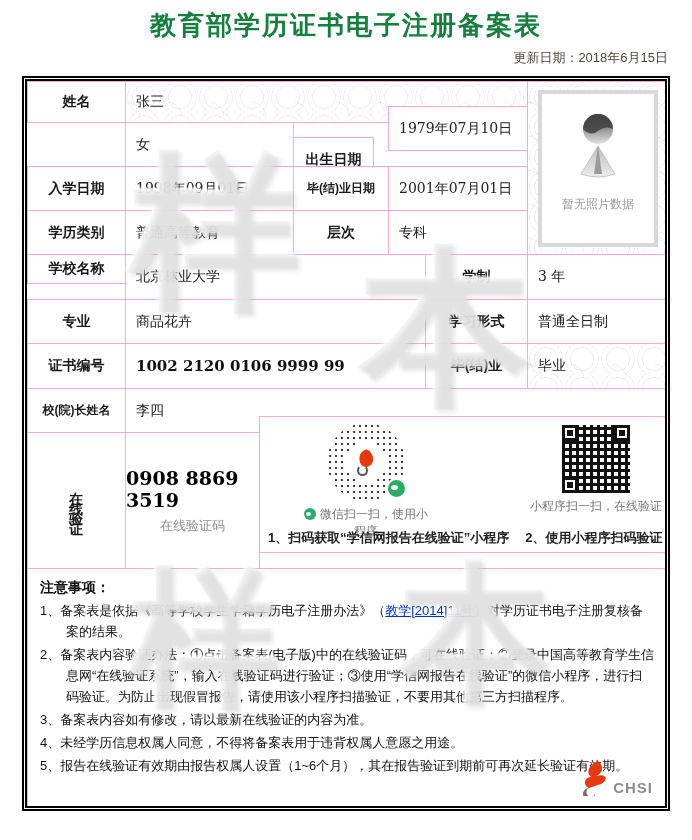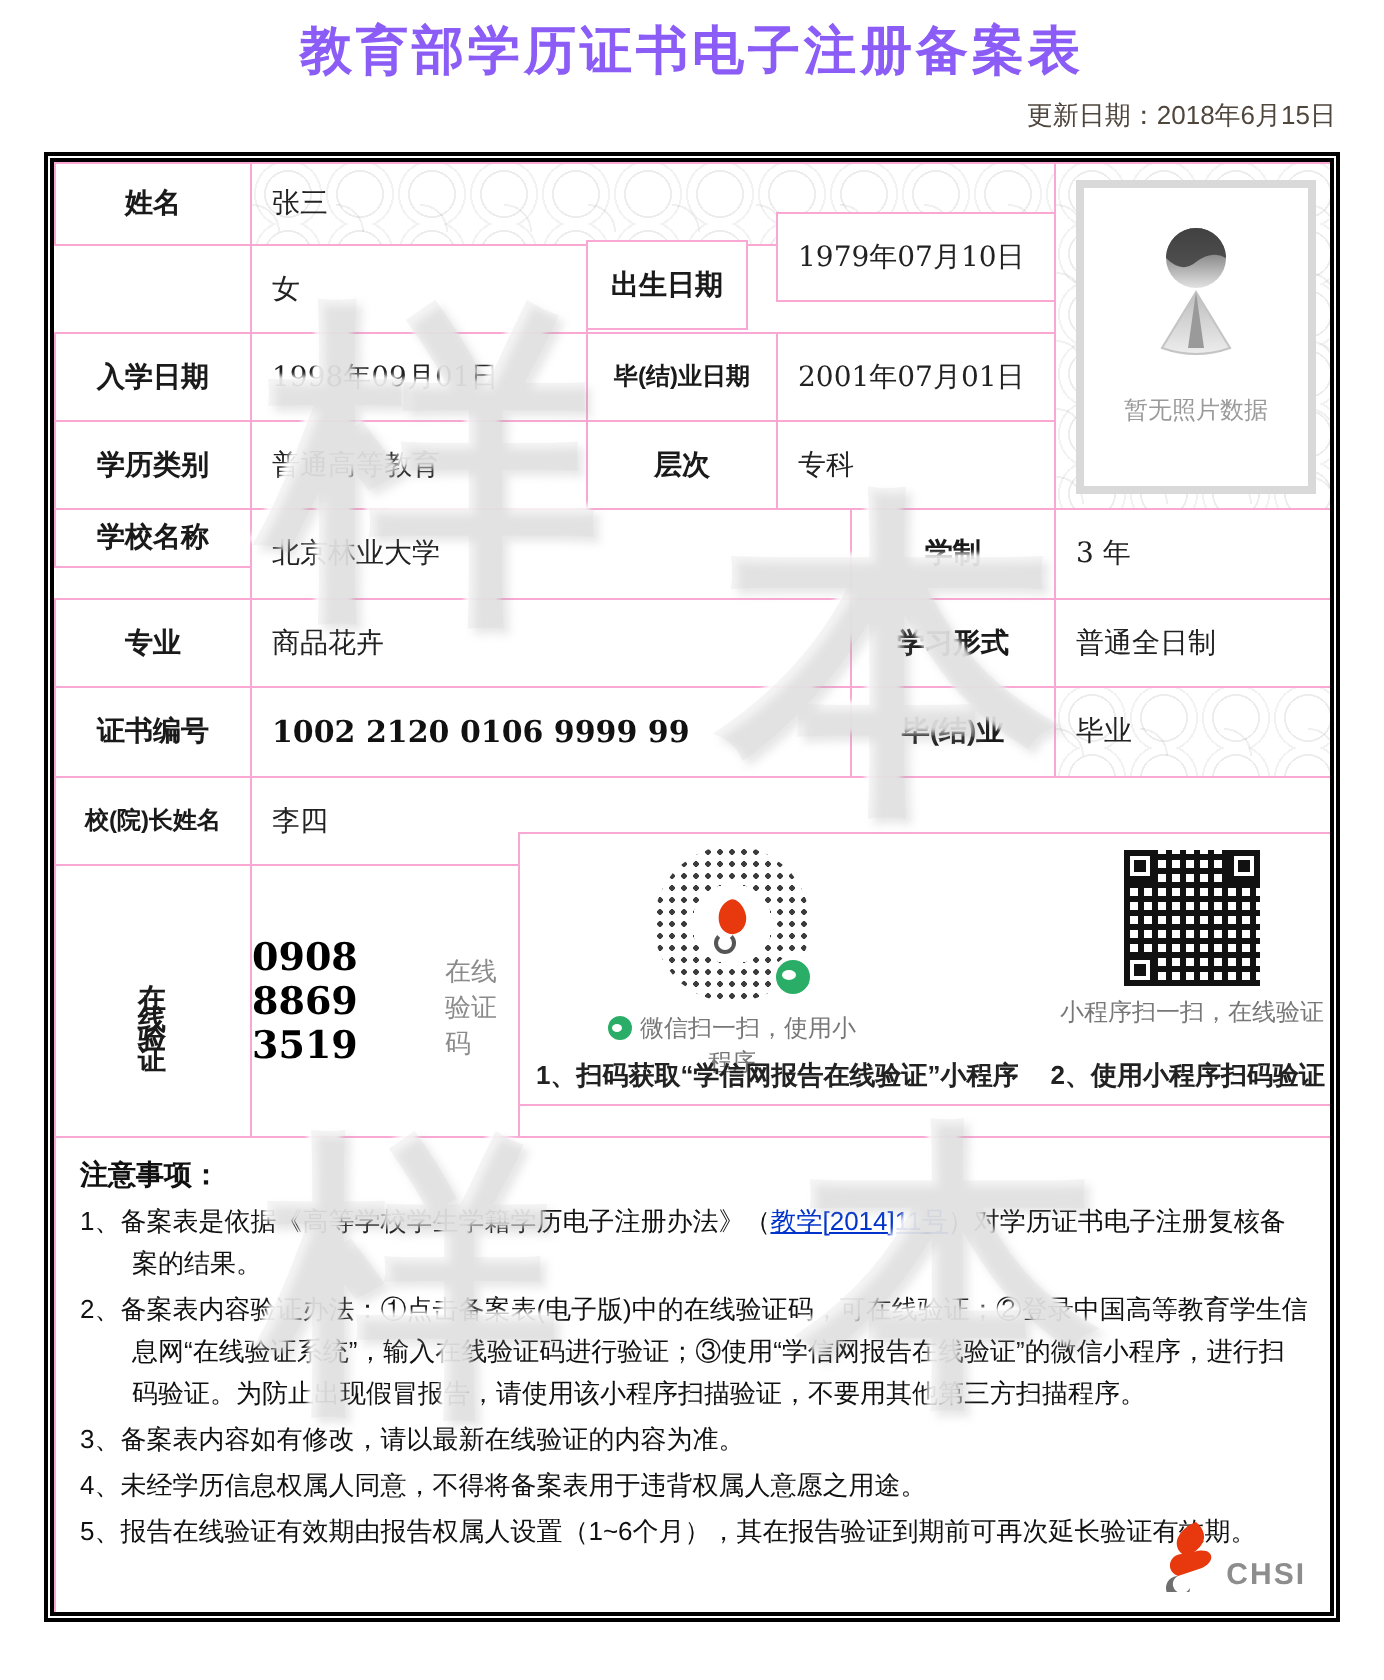--- a/index.html
+++ b/index.html
@@ -1,20 +1,20 @@
 <!DOCTYPE html>
 <html><head>
 <meta charset="utf-8">
 <style>
   html,body{margin:0;padding:0;background:#fff;}
   #page{position:relative;width:692px;height:840px;background:#fff;overflow:hidden;
         font-family:"Liberation Sans",sans-serif;color:#1a1a1a;}
   
   #title{position:absolute;left:0;top:8px;width:100%;text-align:center;
-         font-size:26px;font-weight:bold;color:#8b5cf6;letter-spacing:2px;}
+         font-size:26px;font-weight:bold;color:#15803d;letter-spacing:2px;}
   #update-date{position:absolute;right:24px;top:49px;font-size:13px;color:#4f463d;}
   
   #form-frame{position:absolute;left:22px;top:76px;width:648px;height:735px;
               border:5px double #000;box-sizing:border-box;background:#fff;}
   #form-inner{position:absolute;inset:0;overflow:hidden;}
   .cell{position:absolute;border:1px solid #f9a8d4;box-sizing:border-box;
         display:flex;align-items:center;background:#fff;}
   .lbl{justify-content:center;font-weight:bold;font-size:14px;text-align:center;}
   .lbl-sm{font-size:12px;}
   .val{padding-left:10px;font-family:"DejaVu Serif",serif;font-size:14px;color:#222;}
@@ -24,21 +24,21 @@
       radial-gradient(circle at 0% 100%, transparent 0 13px, rgba(0,0,0,0.06) 13px 14px, transparent 14px);
       background-size:36px 30px, 42px 34px;}
   
   #photo-box{position:absolute;left:10px;top:8px;width:120px;height:157px;
              border:4px solid #d9d9d9;background:#fff;box-sizing:border-box;text-align:center;}
   #photo-box .avatar{margin-top:18px;}
   #photo-placeholder{margin-top:14px;font-size:12px;color:#9a9a9a;}
   
   .vertical-label{writing-mode:vertical-rl;text-orientation:upright;letter-spacing:10px;
                   font-weight:bold;font-size:14px;margin:auto;}
-  #verify-code-cell{flex-direction:row;justify-content:center;}
+  #verify-code-cell{flex-direction:column;justify-content:center;}
   #verify-code{font-family:"DejaVu Serif",serif;font-weight:bold;font-size:19px;color:#000;cursor:pointer;}
   #verify-code-caption{font-size:13px;color:#8b8b8b;margin-top:6px;}
   
   .qr-block{position:absolute;text-align:center;}
   .qr-caption{font-size:12px;color:#777;margin-top:5px;}
   #wechat-qr{position:relative;width:78px;height:78px;margin:0 auto;border-radius:50%;
      background-image:radial-gradient(circle at 50% 50%, #fff 0 20px, transparent 20px),
        radial-gradient(#3c3c3c 1.3px, transparent 1.5px);
      background-size:100% 100%, 6px 6px;}
   #wechat-qr .center-logo{position:absolute;left:29px;top:27px;width:20px;height:22px;}
@@ -112,21 +112,21 @@
             <circle cx="29" cy="17" r="15" fill="url(#headg)"></circle>
             <path d="M14,17 q8,8 15,2 q8,-6 15,-2 a15,15 0 0,0 -30,0 z" fill="#3f3f3f" opacity="0.85"></path>
             <path d="M29,34 L12,62 Q29,68 46,62 Z" fill="url(#bodyg)" stroke="#c4c4c4" stroke-width="1"></path>
             <path d="M29,34 L25,62 L33,62 Z" fill="#9a9a9a"></path>
           </svg>
           <div id="photo-placeholder">暂无照片数据</div>
         </div>
       </div>
 
       <div class="cell val" style="left:98px;top:41px;width:169px;height:45px">女</div>
-      <div class="cell lbl" style="left:266px;top:39px;width:81px;height:45px">出生日期</div>
+      <div class="cell lbl" style="left:266px;top:56px;width:81px;height:45px">出生日期</div>
       <div class="cell val" style="left:361px;top:25px;width:140px;height:45px">1979年07月10日</div>
 
       <div class="cell lbl" style="left:0;top:85px;width:99px;height:45px">入学日期</div>
       <div class="cell val" style="left:98px;top:85px;width:169px;height:45px">1998年09月01日</div>
       <div class="cell lbl lbl-sm" style="left:266px;top:85px;width:96px;height:45px">毕(结)业日期</div>
       <div class="cell val" style="left:361px;top:85px;width:140px;height:45px">2001年07月01日</div>
 
       <div class="cell lbl" style="left:0;top:129px;width:99px;height:45px">学历类别</div>
       <div class="cell val" style="left:98px;top:129px;width:169px;height:45px">普通高等教育</div>
       <div class="cell lbl" style="left:266px;top:129px;width:96px;height:45px">层次</div>

